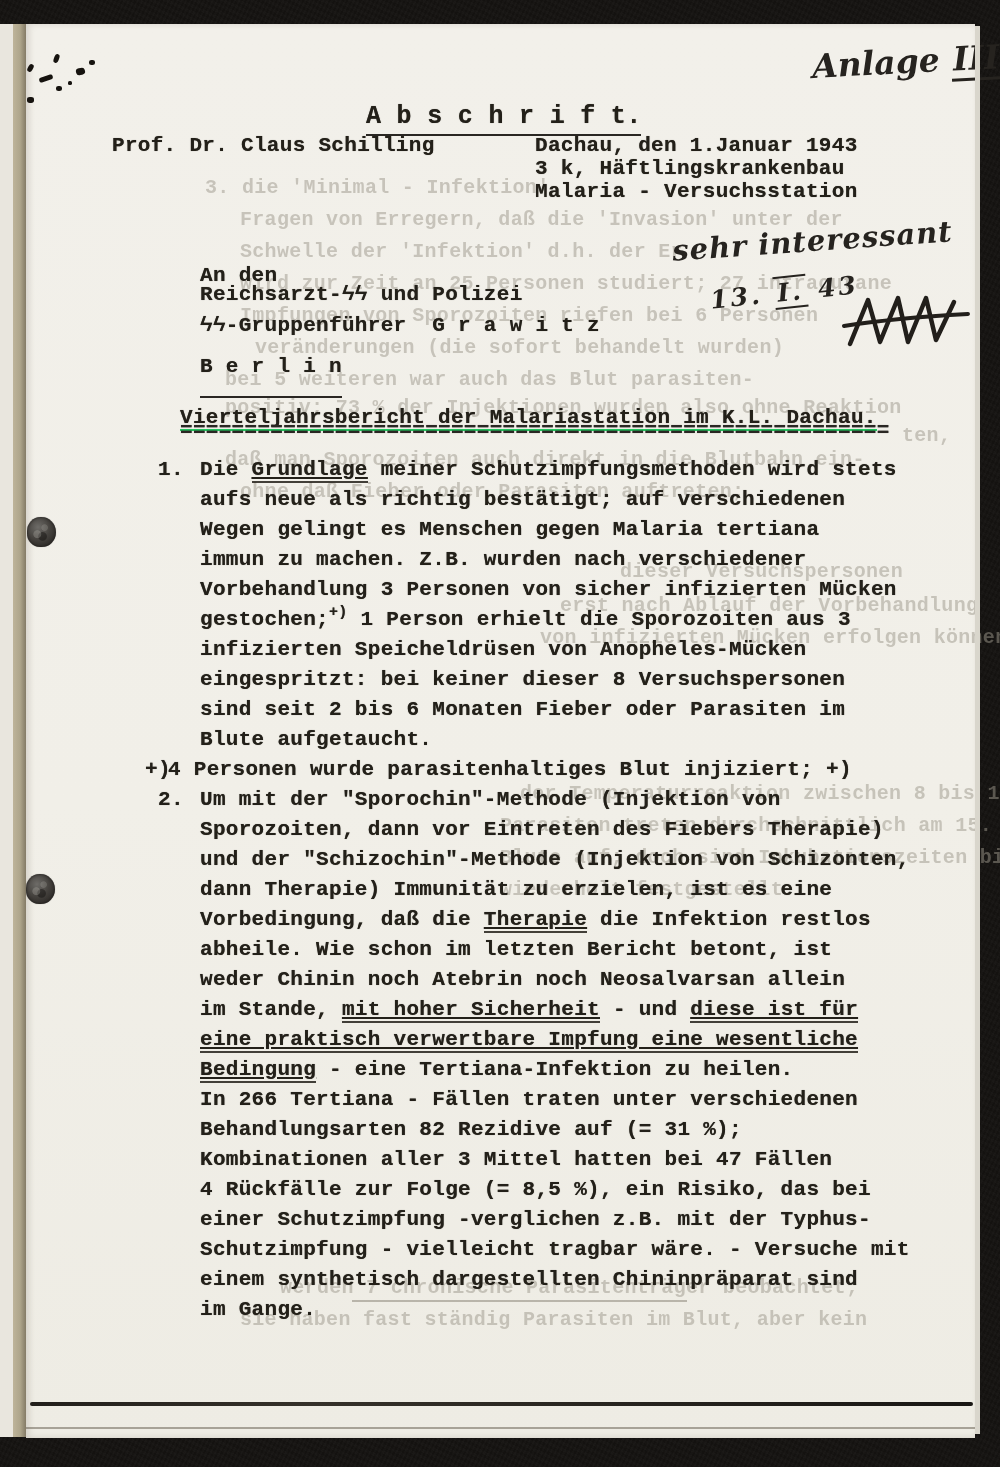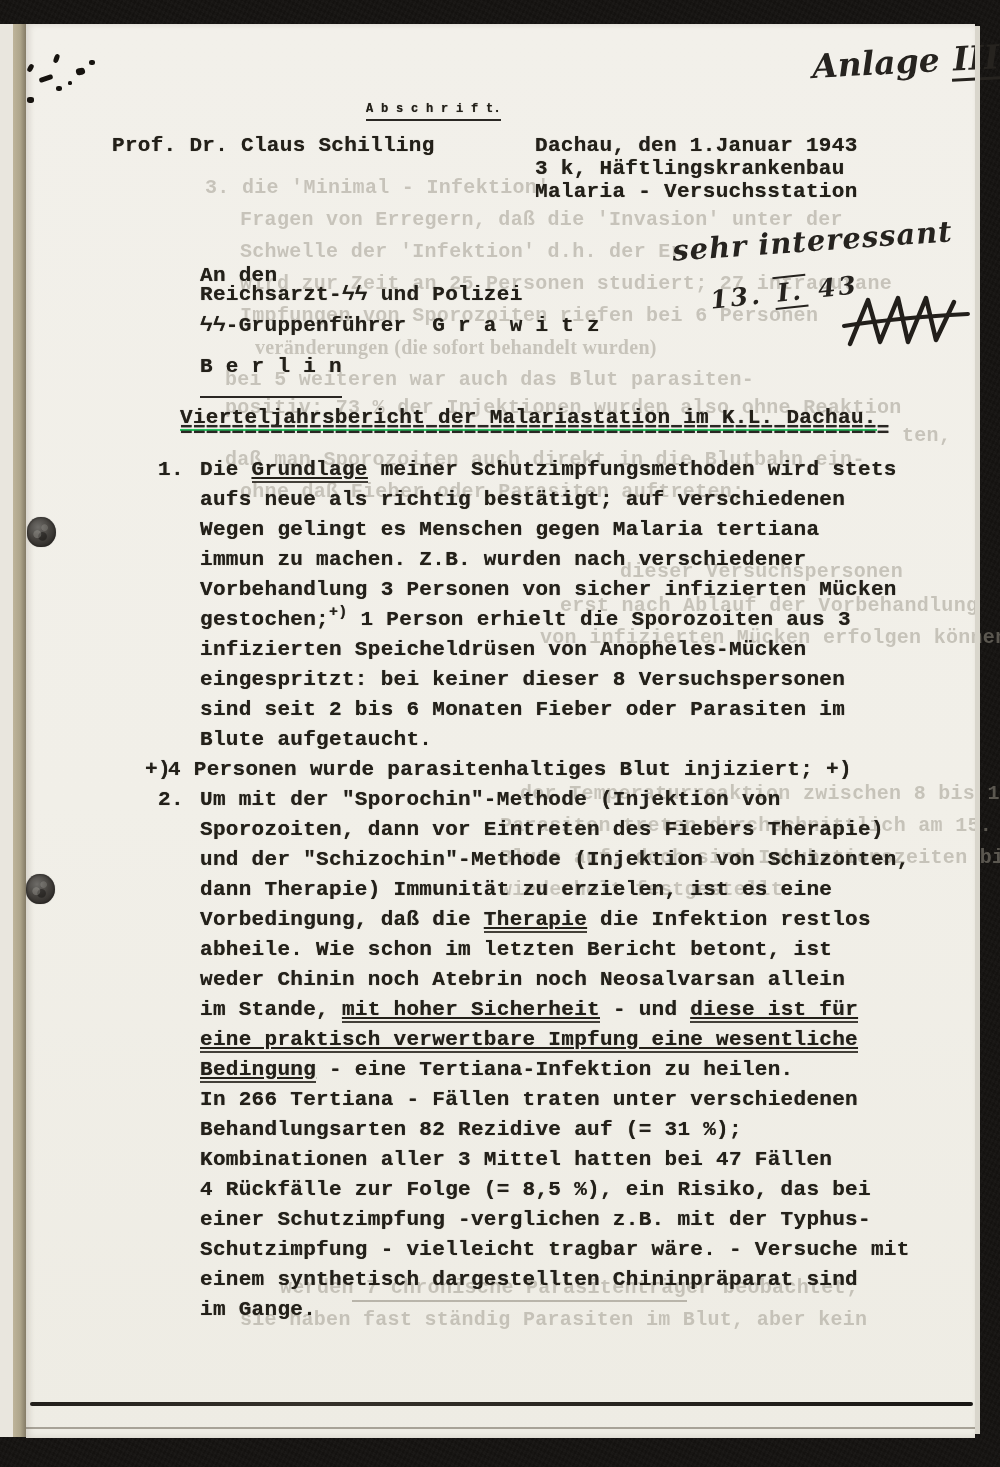--- a/index.html
+++ b/index.html
@@ -22,21 +22,21 @@
   .edge-right{position:absolute;left:975px;top:26px;width:5px;height:1408px;background:#d9d6cc;}
   
   .page{
     position:absolute;left:26px;top:24px;width:949px;height:1414px;
     background:linear-gradient(180deg,#f2f0ea 0%,#f1efe8 55%,#eeece4 100%);
     box-shadow:inset 3px 0 6px rgba(90,80,60,0.18);
   }
   .typed{white-space:pre;color:#232019;font-weight:bold;letter-spacing:0.3px;
     text-shadow:0 0 0.7px rgba(35,32,25,0.75);}
   .abs{position:absolute;}
-  .fs19{font-size:12px;text-align:right;} .fs21{font-size:21px;}
+  .fs19{font-size:25px;text-align:right;} .fs21{font-size:21px;}
 
   .doc-type{border-bottom:2px solid #2a2723;padding-bottom:3px;}
   .berlin{border-bottom:2.5px solid #2a2723;padding-bottom:18px;}
   .report-title{border-bottom:2px solid #22c55e;padding-bottom:0px;}
   .equals-row{color:#2a2723;}
 
   
   .flow{position:absolute;left:158px;top:455px;width:760px;}
   .row{display:flex;height:30px;line-height:30px;}
   .marker{flex:none;width:42px;white-space:pre;}
@@ -91,21 +91,21 @@
 <div class="edge-tan"></div>
 
 <div class="page">
 
   <div id="bleed-layer">
       <div class="bleed" style="left: 179px; top: 152px;">3. die 'Minimal - Infektion'</div>
       <div class="bleed" style="left: 214px; top: 184px;">Fragen von Erregern, daß die 'Invasion' unter der</div>
       <div class="bleed" style="left: 214px; top: 216px;">Schwelle der 'Infektion' d.h. der Er</div>
       <div class="bleed" style="left: 214px; top: 248px;">wird zur Zeit an 25 Personen studiert; 27 intracutane</div>
       <div class="bleed" style="left: 214px; top: 280px;">Impfungen von Sporozoiten riefen bei 6 Personen</div>
-      <div class="bleed" style="left: 229px; top: 312px; font-family: Liberation Serif, serif;">veränderungen (die sofort behandelt wurden)</div>
+      <div class="bleed" style="left: 229px; top: 312px;">veränderungen (die sofort behandelt wurden)</div>
       <div class="bleed" style="left: 199px; top: 344px;">bei 5 weiteren war auch das Blut parasiten-</div>
       <div class="bleed" style="left: 199px; top: 372px;">positiv; 73 % der Injektionen wurden also ohne Reaktion</div>
       <div class="bleed" style="left: 876px; top: 400px;">ten,</div>
       <div class="bleed" style="left: 199px; top: 424px;">daß man Sporozoiten auch direkt in die Blutbahn ein-</div>
       <div class="bleed" style="left: 214px; top: 456px;">ohne daß Fieber oder Parasiten auftreten;</div>
       <div class="bleed" style="left: 594px; top: 536px;">dieser Versuchspersonen</div>
       <div class="bleed" style="left: 534px; top: 570px;">erst nach Ablauf der Vorbehandlung</div>
       <div class="bleed" style="left: 514px; top: 602px;">von infizierten Mücken erfolgen können.</div>
       <div class="bleed" style="left: 494px; top: 758px;">der Temperaturreaktion zwischen 8 bis 15 Tagen;</div>
       <div class="bleed" style="left: 474px; top: 790px;">Parasiten treten durchschnittlich am 15. Tage im</div>

